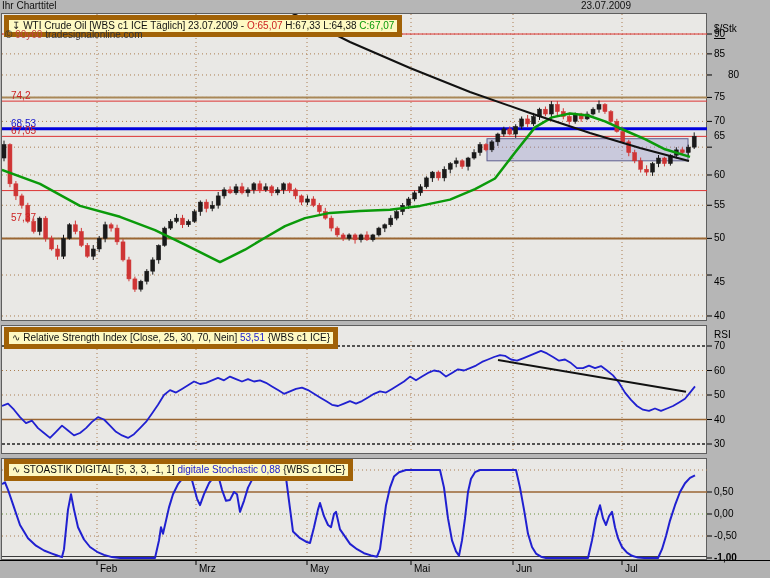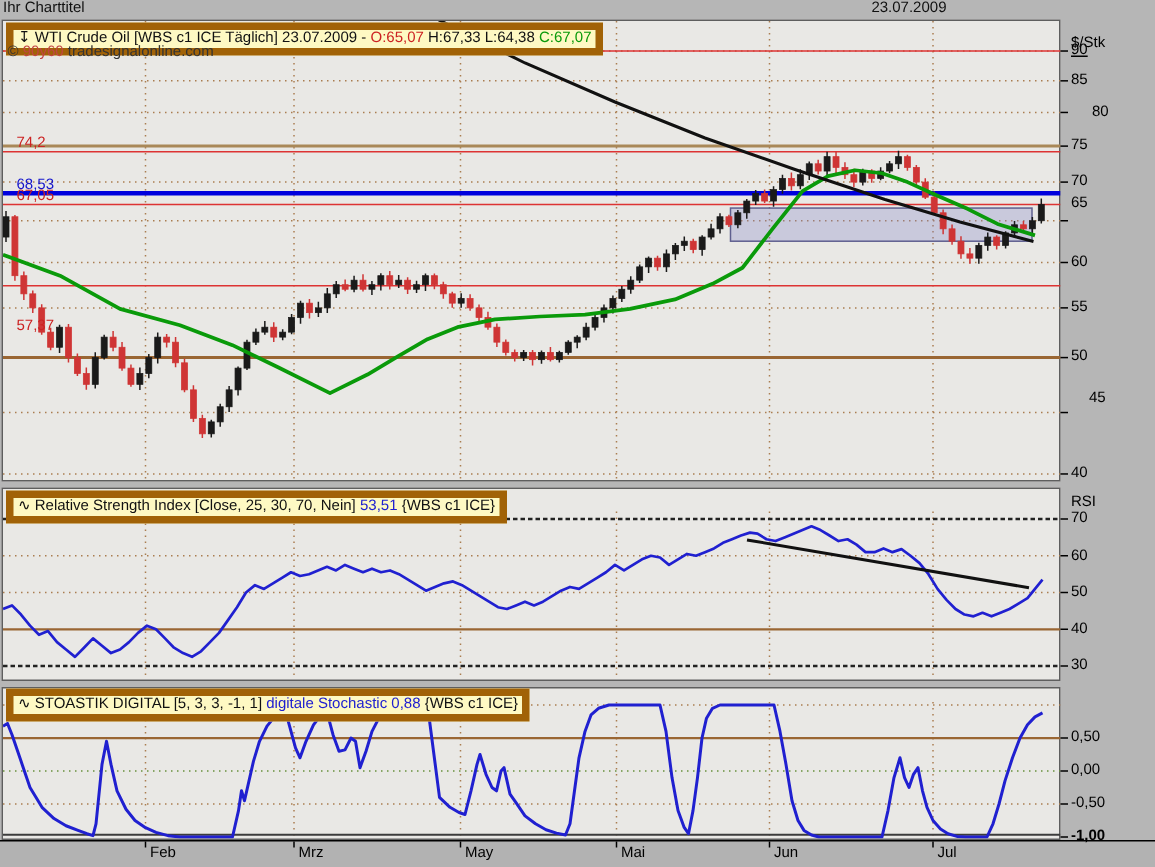--- a/index.html
+++ b/index.html
@@ -378,21 +378,21 @@
     <span class="lbl" style="left: 11px; top: 179.581px; color: rgb(204, 34, 34); margin-top: 32px;">57,37</span>
     <span class="lbl" style="left: 714px; top: 28.0162px; color: rgb(0, 0, 0); text-decoration: underline;">90</span>
     <span class="lbl" style="left: 714px; top: 47.8902px; color: rgb(0, 0, 0);">85</span>
     <span class="lbl" style="left: 728px; top: 68.9693px; color: rgb(0, 0, 0);">80</span>
     <span class="lbl" style="left: 714px; top: 91.4094px; color: rgb(0, 0, 0);">75</span>
     <span class="lbl" style="left: 714px; top: 115.398px; color: rgb(0, 0, 0);">70</span>
     <span class="lbl" style="left: 714px; top: 130px; color: rgb(0, 0, 0);">65</span>
     <span class="lbl" style="left: 714px; top: 168.996px; color: rgb(0, 0, 0);">60</span>
     <span class="lbl" style="left: 714px; top: 199.25px; color: rgb(0, 0, 0);">55</span>
     <span class="lbl" style="left: 714px; top: 232.39px; color: rgb(0, 0, 0);">50</span>
-    <span class="lbl" style="left: 714px; top: 260px; color: rgb(0, 0, 0); margin-left: 12px;">45</span>
+    <span class="lbl" style="left: 714px; top: 276px; color: rgb(0, 0, 0);">45</span>
     <span class="lbl" style="left: 714px; top: 309.977px; color: rgb(0, 0, 0);">40</span>
     <span class="lbl" style="left: 714px; top: 340px; color: rgb(0, 0, 0);">70</span>
     <span class="lbl" style="left: 714px; top: 364.5px; color: rgb(0, 0, 0);">60</span>
     <span class="lbl" style="left: 714px; top: 389px; color: rgb(0, 0, 0);">50</span>
     <span class="lbl" style="left: 714px; top: 413.5px; color: rgb(0, 0, 0);">40</span>
     <span class="lbl" style="left: 714px; top: 438px; color: rgb(0, 0, 0);">30</span>
     <span class="lbl" style="left: 714px; top: 486px; color: rgb(0, 0, 0);">0,50</span>
     <span class="lbl" style="left: 714px; top: 508px; color: rgb(0, 0, 0);">0,00</span>
     <span class="lbl" style="left: 714px; top: 530px; color: rgb(0, 0, 0);">-0,50</span>
     <span class="lbl" style="left: 714px; top: 552px; color: rgb(0, 0, 0); font-weight: bold;">-1,00</span>

